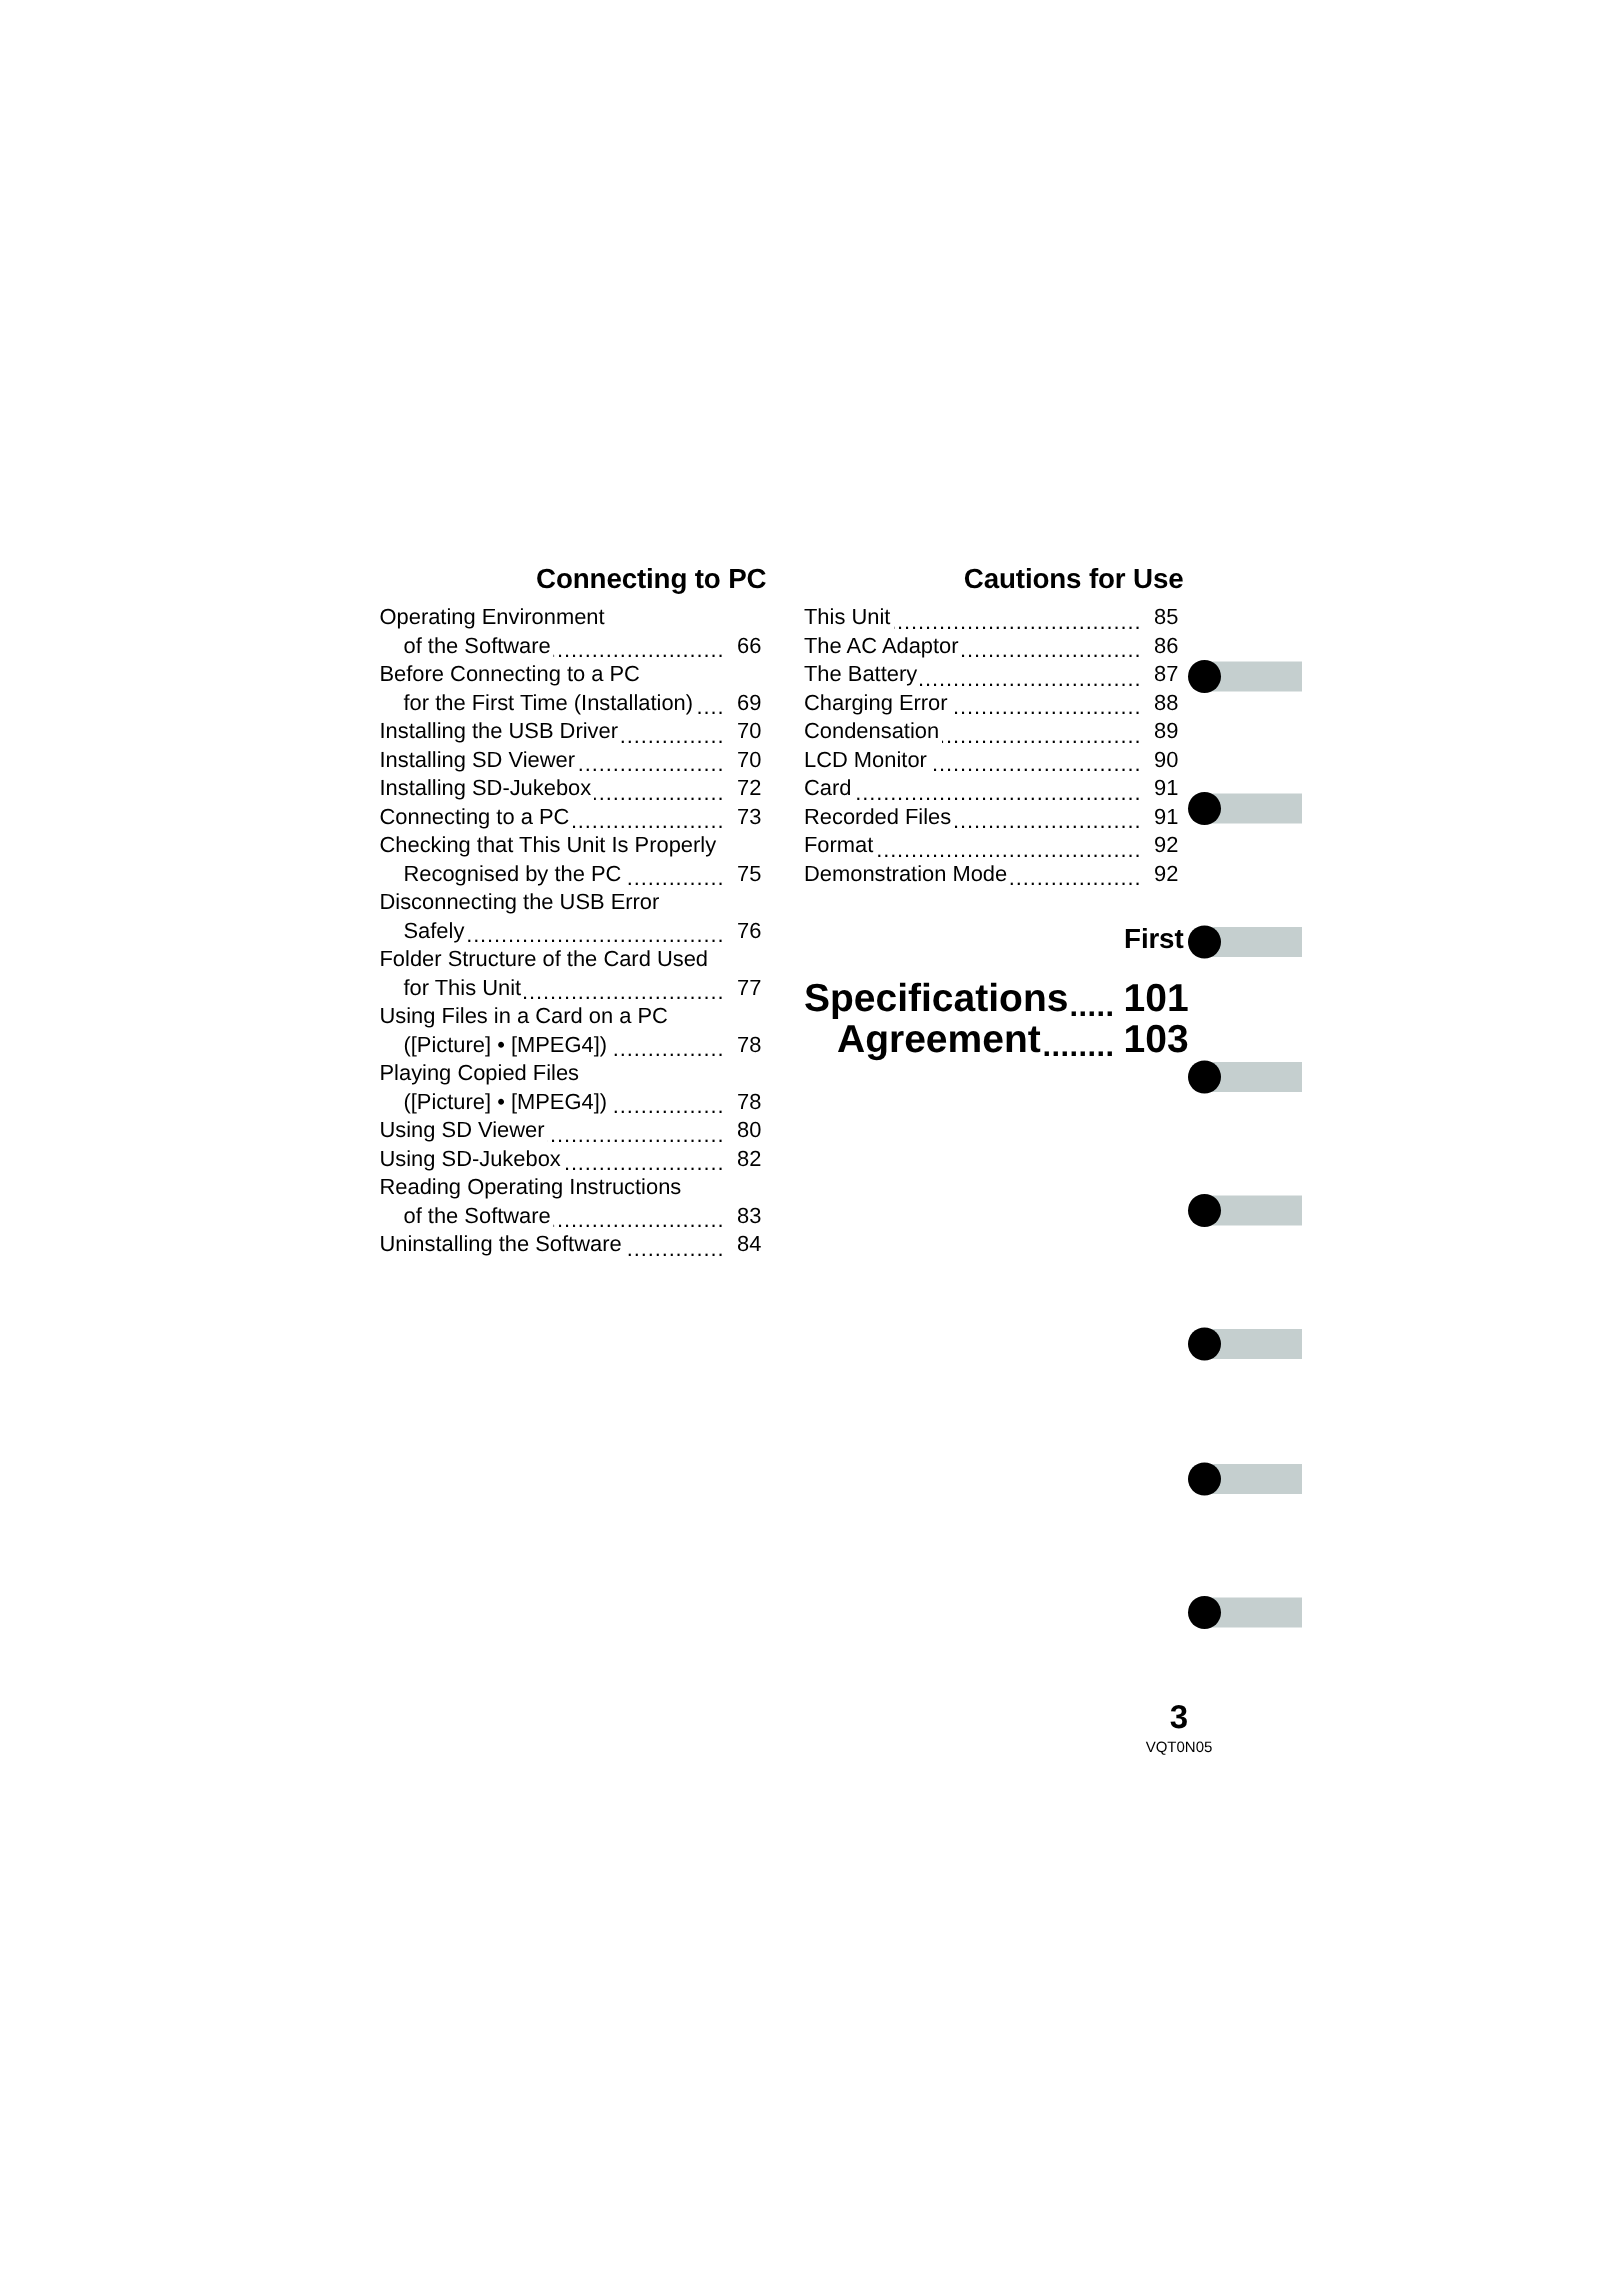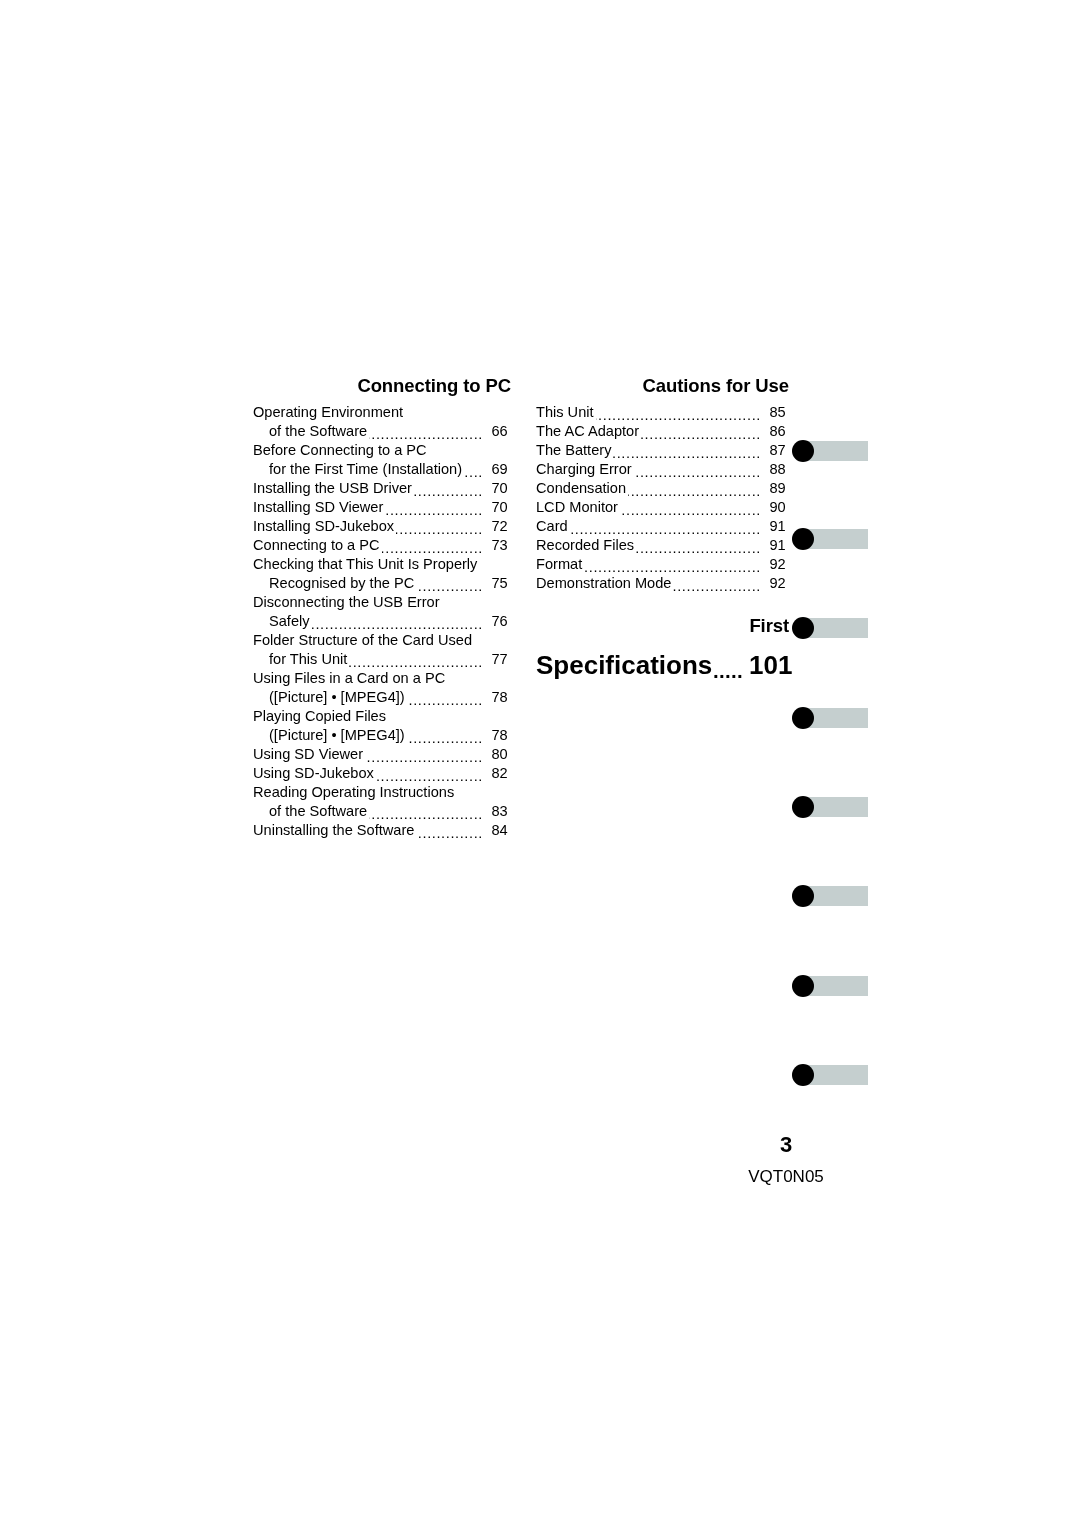--- a/index.html
+++ b/index.html
@@ -152,23 +152,23 @@
     top: 1132px;
     width: 110px;
     text-align: center;
   }
   .footer .pgnum {
     font-size: 22px;
     font-weight: bold;
     line-height: 26px;
   }
   .footer .code {
-    font-size: 17px;
+    font-size: 10px;
     line-height: 16px;
-    margin-top: 11px;
+    margin-top: 0;
   }
 </style>
 </head>
 <body>
 
 <div class="page">
 
   <div class="toc-col col-1">
     <div class="sec-heading col1-head">Connecting to PC</div>
     <div id="left-entries">
@@ -330,20 +330,25 @@
       </div>
 
     <div class="sec-heading others-head">First</div>
 
     <div id="major-entries">
         <div class="big-entry gap-top">
           <span class="blabel">Specifications</span>
           <span class="bleader"></span>
           <span class="bpg">101</span>
         </div>
+        <div class="big-entry indent">
+          <span class="blabel">Agreement</span>
+          <span class="bleader"></span>
+          <span class="bpg">103</span>
+        </div>
       </div>
   </div>
 
   <div id="tab-markers">
       <div class="tab-marker" style="left: 792px; top: 441px; width: 76px;">
         <div class="bar" style="background: rgb(197, 207, 207);"></div>
         <div class="dot" style="background: rgb(0, 0, 0);"></div>
       </div>
       <div class="tab-marker" style="left: 792px; top: 529px; width: 76px;">
         <div class="bar" style="background: rgb(197, 207, 207);"></div>

